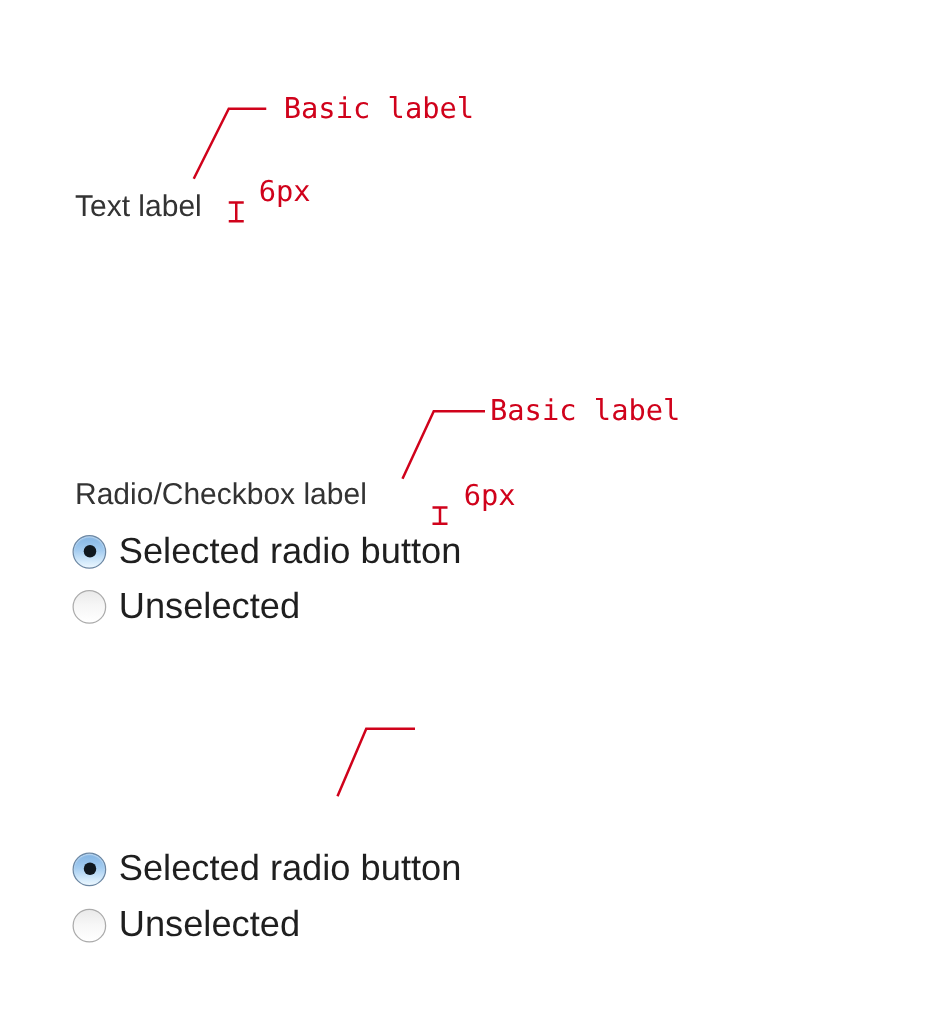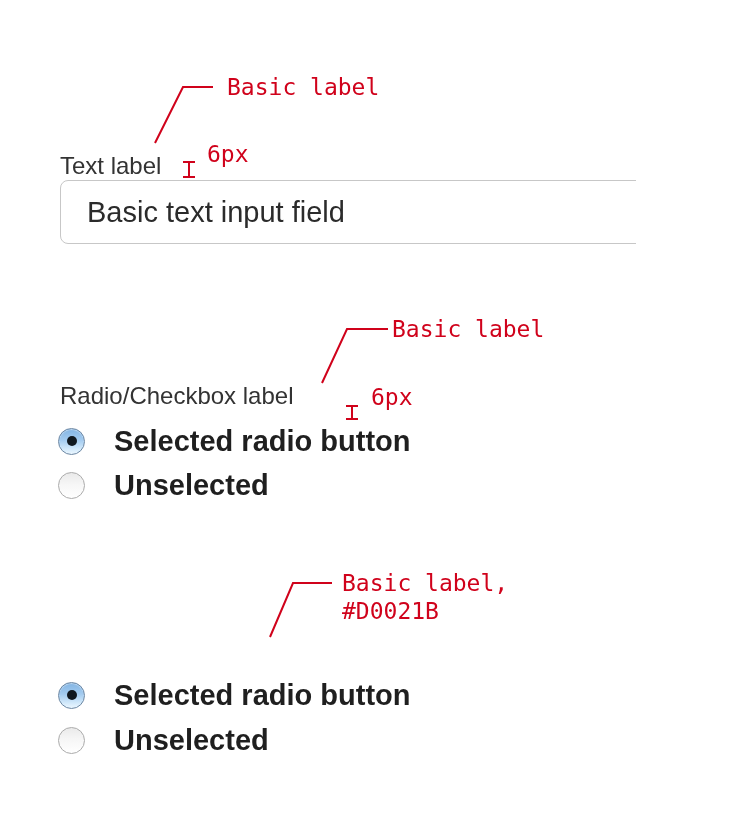--- a/index.html
+++ b/index.html
@@ -39,21 +39,21 @@
     border:1.5px solid var(--input-border);
     border-radius:8px;
     background:#ffffff;
     padding:0 14px 0 26px;
     font-family:"Liberation Sans",sans-serif;
     font-size:29px;color:#2b2b2b;
     outline:none;
   }
   .radio-row{
     position:absolute;left:58px;
-    display:flex;align-items:center;gap:29px;height:28px;font-weight:bold;
+    display:flex;align-items:center;gap:10px;height:28px;
   }
   .radio{
     width:27px;height:27px;border-radius:50%;
     position:relative;flex:none;
   }
   .radio.sel{
     border:1px solid #6c87a3;
     background:linear-gradient(180deg,#82b4e3 0%,#a4ccf0 45%,#d9edfc 85%,#eaf6fe 100%);
     box-shadow:inset 0 1px 1px rgba(255,255,255,.45);
   }
@@ -79,36 +79,34 @@
     <polyline points="213,87 183,87 155,143"></polyline>
     <path d="M183,162 H195 M189,162 V177 M183,177 H195"></path>
     <polyline points="388,329 347,329 322,383"></polyline>
     <path d="M346,406 H358 M352,406 V419 M346,419 H358"></path>
     <polyline points="332,583 293,583 270,637"></polyline>
   </svg>
 
   <div class="anno" style="left:227px;top:73px">Basic label</div>
   <div class="anno" style="left:207px;top:140px">6px</div>
   <div class="field-label" style="left:60px;top:154px">Text label</div>
-  <input class="text-input" type="text" value="Basic text input field" style="">
 
   <div class="anno" style="left:392px;top:315px">Basic label</div>
   <div class="anno" style="left:371px;top:383px">6px</div>
   <div class="field-label" style="left:60px;top:384px">Radio/Checkbox label</div>
 
   <div class="radio-row" style="top:427px">
     <span class="radio sel"></span>
     <span class="radio-label">Selected radio button</span>
   </div>
   <div class="radio-row" style="top:471px">
     <span class="radio unsel"></span>
     <span class="radio-label">Unselected</span>
   </div>
 
-  <div class="anno" style="left:342px;top:569px"><span>Basic label,</span><br><span>#D0021B</span></div>
 
   <div class="radio-row" style="top:681px">
     <span class="radio sel"></span>
     <span class="radio-label">Selected radio button</span>
   </div>
   <div class="radio-row" style="top:726px">
     <span class="radio unsel"></span>
     <span class="radio-label">Unselected</span>
   </div>
 

